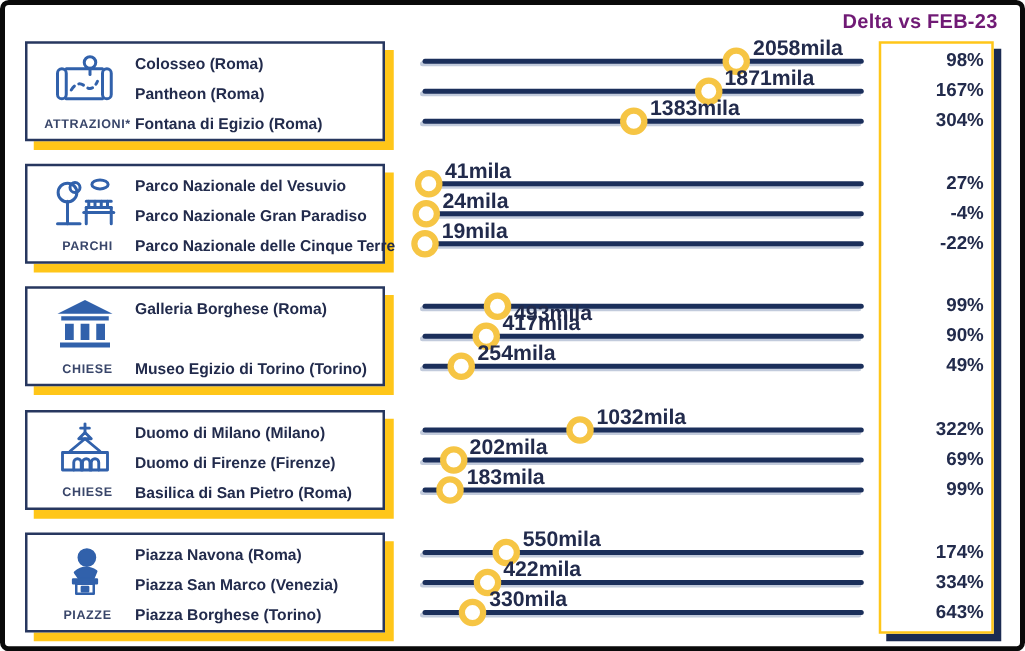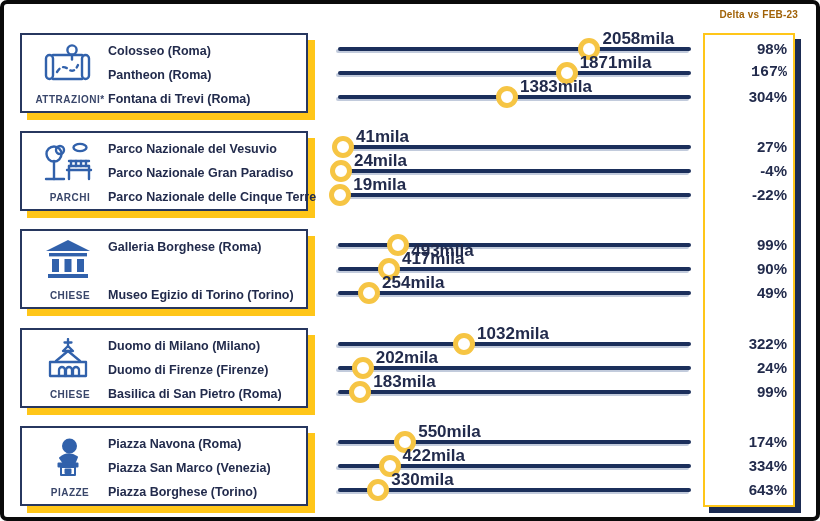--- a/index.html
+++ b/index.html
@@ -6,22 +6,22 @@
   body{
     width:820px;height:521px;position:relative;background:#ffffff;
     font-family:"Liberation Sans", sans-serif;overflow:hidden;
   }
   #frame-border{
     position:absolute;inset:0;border:4px solid #0a0a0a;border-radius:7px;
     pointer-events:none;z-index:60;
   }
   #content{position:absolute;inset:0;}
   .hdr{
-    position:absolute;top:9px;right:22px;font-size:10px;font-weight:bold;
-    color:#a16207;letter-spacing:.2px;
+    position:absolute;top:9px;right:22px;font-size:16px;font-weight:bold;
+    color:#701a75;letter-spacing:.2px;
   }
   .delta-panel{
     position:absolute;left:703px;top:33px;width:92px;height:474px;
     background:#fff;border:2.5px solid #ffc619;box-sizing:border-box;
     box-shadow:6px 6px 0 #1b2b52;
   }
   .group-box{
     position:absolute;left:20px;width:288px;height:80px;background:#fff;
     border:2.5px solid #27375f;box-sizing:border-box;
     box-shadow:7px 7px 0 #ffc619;
@@ -63,42 +63,42 @@
   <div class="hdr">Delta vs FEB-23</div>
   <div class="delta-panel"></div>
   <div id="dynamic-root">
       <div class="lolli-line" style="top: 47px;"></div>
       <div class="marker" style="left: 578.488px; top: 38px;"></div>
       <div class="value-label" style="left: 602.488px; top: 32px;">2058mila</div>
       <div class="delta-value" style="top: 39px;">98%</div>
       <div class="lolli-line" style="top: 71px;"></div>
       <div class="marker" style="left: 555.636px; top: 62px;"></div>
       <div class="value-label" style="left: 579.636px; top: 56px;">1871mila</div>
-      <div class="delta-value" style="top: 63px; font-family: Liberation Mono, monospace;">167%</div>
+      <div class="delta-value" style="top: 63px;">167%</div>
       <div class="lolli-line" style="top: 95px;"></div>
       <div class="marker" style="left: 496.003px; top: 86px;"></div>
       <div class="value-label" style="left: 520.003px; top: 80px;">1383mila</div>
       <div class="delta-value" style="top: 87px;">304%</div>
       <div class="group-box" style="top: 33px;">
         <div class="cat-icon">
           <svg width="52" height="42" viewBox="0 0 52 42">
             <g stroke="#3161AB" stroke-width="2.4" fill="none" stroke-linecap="round" stroke-linejoin="round">
               <rect x="4" y="12" width="7" height="24" rx="3.5"></rect>
               <rect x="40" y="12" width="7" height="24" rx="3.5"></rect>
               <path d="M11 12 h29 M11 36 h29"></path>
               <path d="M15 29 q5 -8 11 -3 t 10 -4" stroke-dasharray="4 4"></path>
               <circle cx="30" cy="7" r="4.6"></circle>
               <path d="M30 11.6 v5"></path>
             </g>
           </svg>
         </div>
         <div class="cat-label">ATTRAZIONI*</div>
         <div class="item-name" style="top: 8px; text-align: center;">Colosseo (Roma)</div>
         <div class="item-name" style="top: 32px;">Pantheon (Roma)</div>
-        <div class="item-name" style="top: 56px;">Fontana di Trevi (Roma)</div>
+        <div class="item-name" style="top: 56px;">Fontana di Egizio (Roma)</div>
       </div>
       <div class="lolli-line" style="top: 145px;"></div>
       <div class="marker" style="left: 332.01px; top: 136px;"></div>
       <div class="value-label" style="left: 356.01px; top: 130px;">41mila</div>
       <div class="delta-value" style="top: 137px;">27%</div>
       <div class="lolli-line" style="top: 169px;"></div>
       <div class="marker" style="left: 329.933px; top: 160px;"></div>
       <div class="value-label" style="left: 353.933px; top: 154px;">24mila</div>
       <div class="delta-value" style="top: 161px;">-4%</div>
       <div class="lolli-line" style="top: 193px;"></div>
@@ -155,21 +155,21 @@
         <div class="item-name" style="top: 8px;">Galleria Borghese (Roma)</div>
         <div class="item-name" style="top: 56px;">Museo Egizio di Torino (Torino)</div>
       </div>
       <div class="lolli-line" style="top: 342px;"></div>
       <div class="marker" style="left: 453.11px; top: 333px;"></div>
       <div class="value-label" style="left: 477.11px; top: 327px;">1032mila</div>
       <div class="delta-value" style="top: 334px;">322%</div>
       <div class="lolli-line" style="top: 366px;"></div>
       <div class="marker" style="left: 351.684px; top: 357px;"></div>
       <div class="value-label" style="left: 375.684px; top: 351px;">202mila</div>
-      <div class="delta-value" style="top: 358px;">24%</div>
+      <div class="delta-value" style="top: 358px;">69%</div>
       <div class="lolli-line" style="top: 390px;"></div>
       <div class="marker" style="left: 349.363px; top: 381px;"></div>
       <div class="value-label" style="left: 373.363px; top: 375px; text-align: right;">183mila</div>
       <div class="delta-value" style="top: 382px;">99%</div>
       <div class="group-box" style="top: 328px;">
         <div class="cat-icon">
           <svg width="52" height="42" viewBox="0 0 52 42">
             <g stroke="#3161AB" stroke-width="2.3" fill="none" stroke-linecap="round" stroke-linejoin="round">
               <path d="M26 1 v7 M22.5 4.5 h7"></path>
               <path d="M26 8 l5 5 h-10 z"></path>

